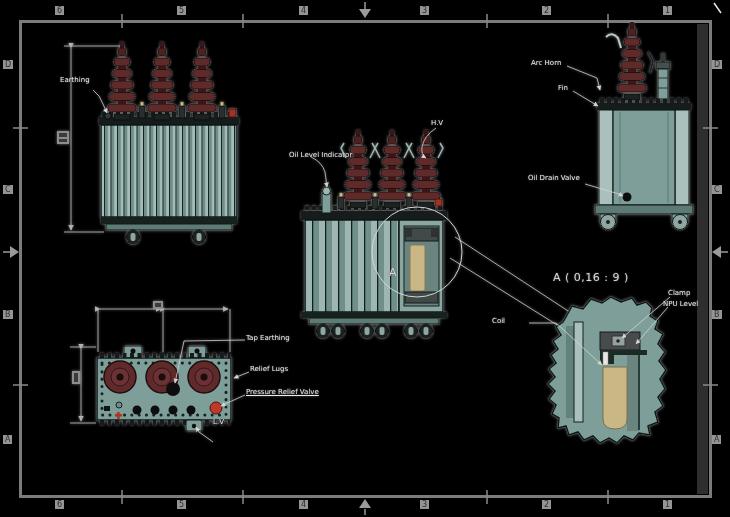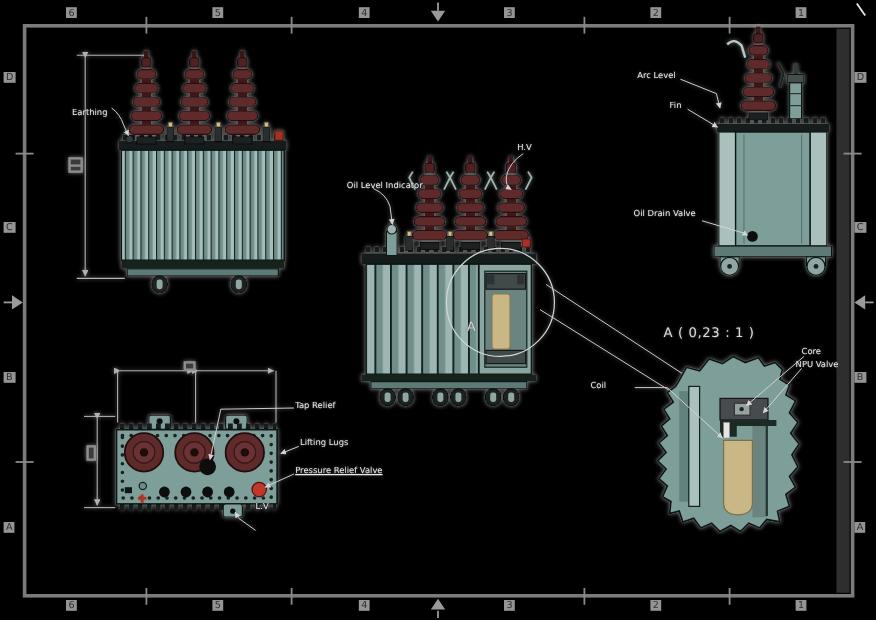--- a/index.html
+++ b/index.html
@@ -314,29 +314,29 @@
 <div class="zone" style="left:663px;top:500px;">1</div>
 <div class="zone" style="left:3px;top:60px;">D</div>
 <div class="zone" style="left:3px;top:185px;">C</div>
 <div class="zone" style="left:3px;top:310px;">B</div>
 <div class="zone" style="left:3px;top:435px;">A</div>
 <div class="zone" style="left:712px;top:60px;">D</div>
 <div class="zone" style="left:712px;top:185px;">C</div>
 <div class="zone" style="left:712px;top:310px;">B</div>
 <div class="zone" style="left:712px;top:435px;">A</div>
 
-<div class="lbl" style="left:60px;top:90px;">Earthing</div>
+<div class="lbl" style="left:60px;top:76px;">Earthing</div>
 <div class="lbl" style="left:241px;top:151px;padding-left:48px;">Oil Level Indicator</div>
 <div class="lbl" style="left:431px;top:119px;text-align:center;">H.V</div>
 <div class="lbl big" style="left:389px;top:266px;">A</div>
-<div class="lbl" style="left:531px;top:59px;">Arc Level</div>
+<div class="lbl" style="left:531px;top:59px;">Arc Horn</div>
 <div class="lbl" style="left:558px;top:84px;">Fin</div>
 <div class="lbl" style="left:528px;top:174px;text-align:right;">Oil Drain Valve</div>
-<div class="lbl" style="left:246px;top:334px;">Tap Relief</div>
-<div class="lbl" style="left:250px;top:365px;">Lifting Lugs</div>
+<div class="lbl" style="left:246px;top:334px;">Tap Earthing</div>
+<div class="lbl" style="left:250px;top:365px;">Relief Lugs</div>
 <div class="lbl" style="left:246px;top:388px;text-decoration:underline;">Pressure Relief Valve</div>
 <div class="lbl" style="left:213px;top:418px;">L.V</div>
-<div class="lbl big" style="left:553px;top:271px;">A ( 0,23 : 1 )</div>
-<div class="lbl" style="left:668px;top:289px;">Core</div>
-<div class="lbl" style="left:663px;top:300px;">NPU Valve</div>
+<div class="lbl big" style="left:553px;top:271px;">A ( 0,16 : 9 )</div>
+<div class="lbl" style="left:668px;top:289px;">Clamp</div>
+<div class="lbl" style="left:663px;top:300px;">NPU Level</div>
 <div class="lbl" style="left:492px;top:317px;">Coil</div>
 
 </div>
 
 </body></html>

